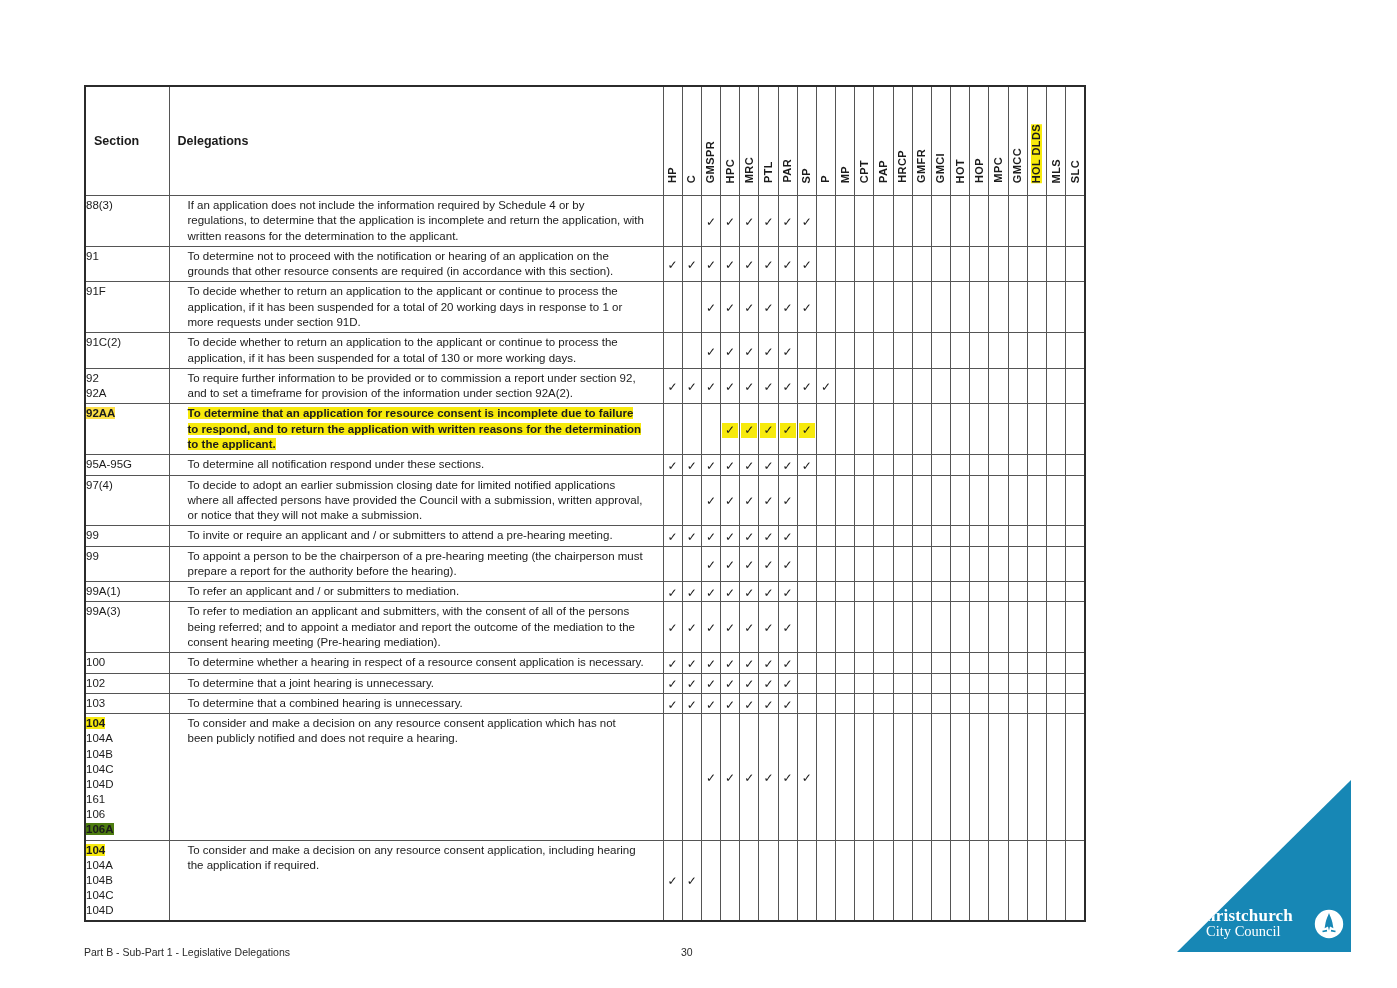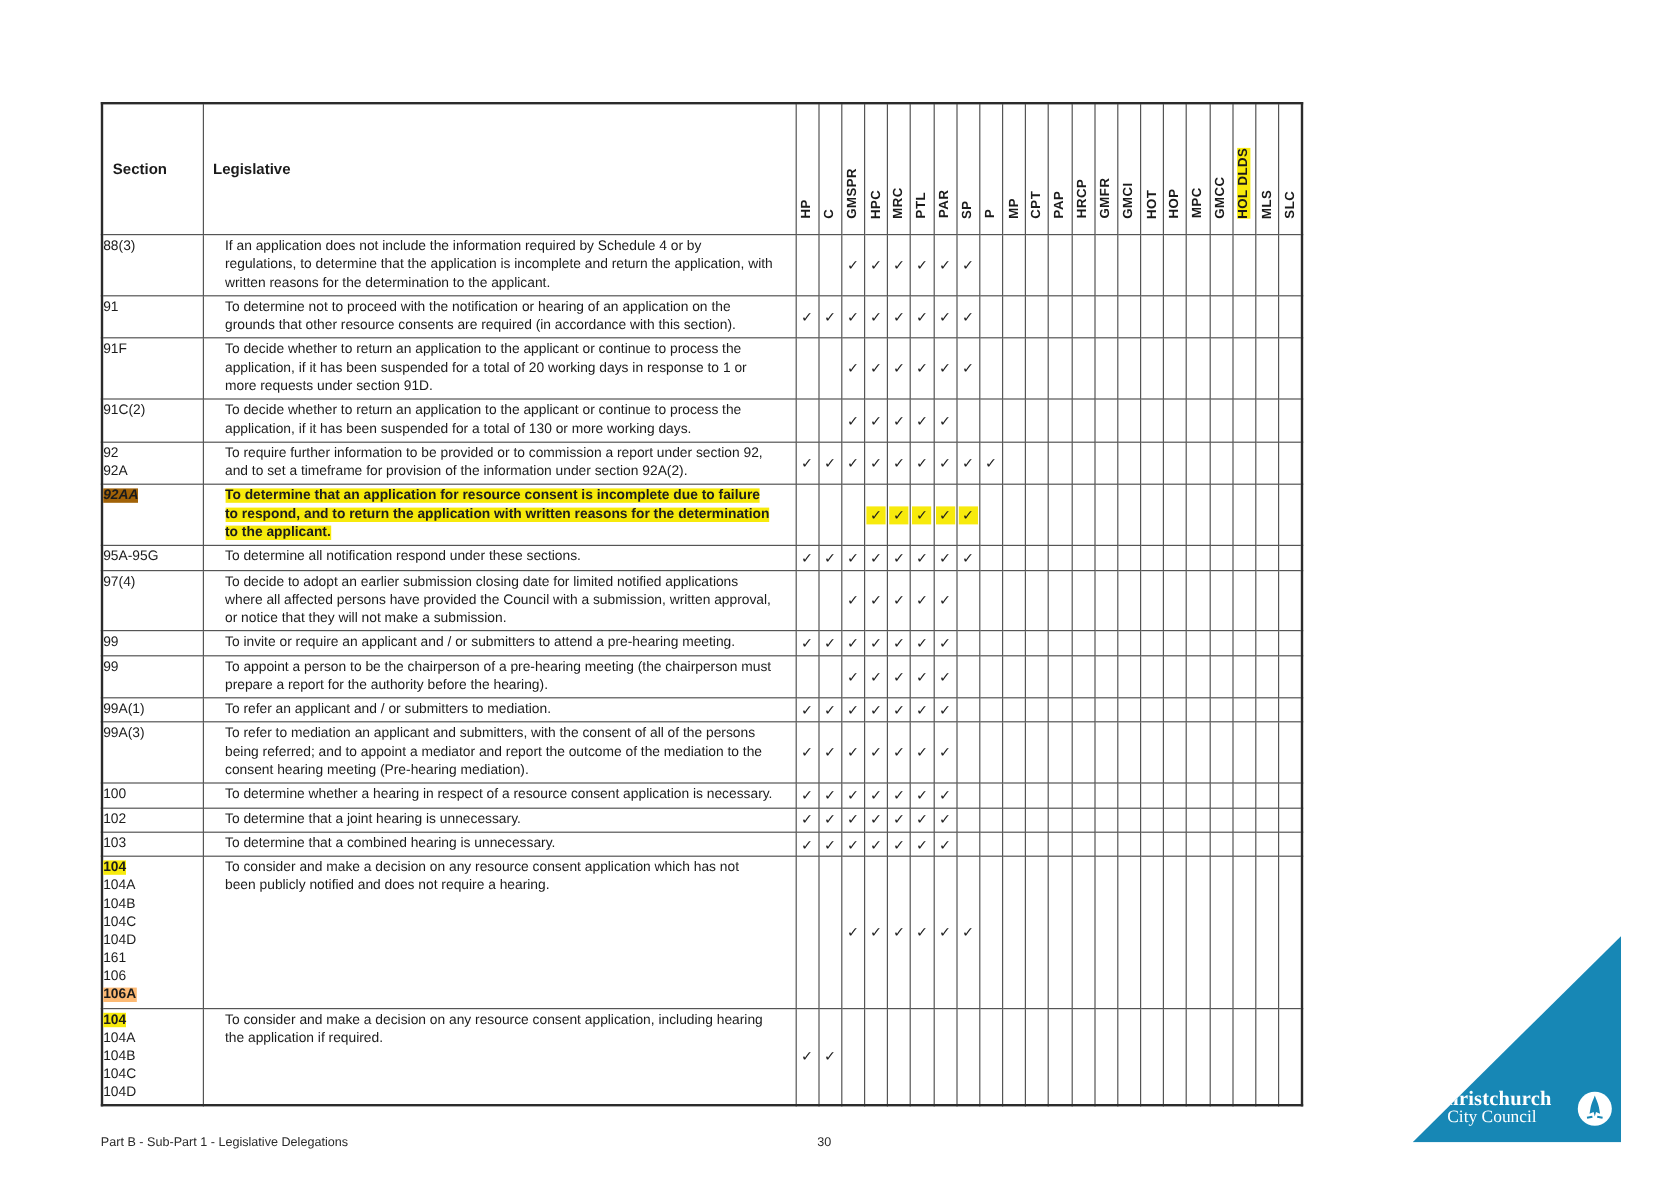--- a/index.html
+++ b/index.html
@@ -65,21 +65,21 @@
 <div class="sheet">
 
   <table class="deleg">
     <colgroup>
       <col style="width:84px">
       <col style="width:494px">
     </colgroup>
     <thead>
       <tr>
         <th class="hsec">Section</th>
-        <th class="hdel">Legislative</th>
+        <th class="hdel">Delegations</th>
 
       <th class="vth"><span class="vlabel">HP</span></th>
           <th class="vth"><span class="vlabel">C</span></th>
           <th class="vth"><span class="vlabel">GMSPR</span></th>
           <th class="vth"><span class="vlabel">HPC</span></th>
           <th class="vth"><span class="vlabel">MRC</span></th>
           <th class="vth"><span class="vlabel">PTL</span></th>
           <th class="vth"><span class="vlabel">PAR</span></th>
           <th class="vth"><span class="vlabel">SP</span></th>
           <th class="vth"><span class="vlabel">P</span></th>
@@ -236,21 +236,21 @@
           <td class="chk"></td>
           <td class="chk"></td>
           <td class="chk"></td>
           <td class="chk"></td>
           <td class="chk"></td>
           <td class="chk"></td>
           <td class="chk"></td>
         </tr>
         <tr>
           <td class="sec">
-            <div><span class="hl strong" style="background: #a16207; font-style: italic;">92AA</span></div>
+            <div><span class="hl strong" style="background: #fde047;">92AA</span></div>
           </td>
           <td class="del"><span class="hl strong" style="background: rgb(247, 234, 12);">To determine that an application for resource consent is incomplete due to failure to respond, and to return the application with written reasons for the determination to the applicant.</span></td>
           <td class="chk"></td>
           <td class="chk"></td>
           <td class="chk"></td>
           <td class="chk"><span class="tick hl" style="background: rgb(247, 234, 12);">✓</span></td>
           <td class="chk"><span class="tick hl" style="background: rgb(247, 234, 12);">✓</span></td>
           <td class="chk"><span class="tick hl" style="background: rgb(247, 234, 12);">✓</span></td>
           <td class="chk"><span class="tick hl" style="background: rgb(247, 234, 12);">✓</span></td>
           <td class="chk"><span class="tick hl" style="background: rgb(247, 234, 12);">✓</span></td>
@@ -523,21 +523,21 @@
         </tr>
         <tr>
           <td class="sec">
             <div><span class="hl strong" style="background: rgb(247, 234, 12);">104</span></div>
             <div><span>104A</span></div>
             <div><span>104B</span></div>
             <div><span>104C</span></div>
             <div><span>104D</span></div>
             <div><span>161</span></div>
             <div><span>106</span></div>
-            <div><span class="hl strong" style="background: #fdba74;">106A</span></div>
+            <div><span class="hl strong" style="background: #4d7c0f;">106A</span></div>
           </td>
           <td class="del"><span>To consider and make a decision on any resource consent application which has not been publicly notified and does not require a hearing.</span></td>
           <td class="chk"></td>
           <td class="chk"></td>
           <td class="chk"><span class="tick">✓</span></td>
           <td class="chk"><span class="tick">✓</span></td>
           <td class="chk"><span class="tick">✓</span></td>
           <td class="chk"><span class="tick">✓</span></td>
           <td class="chk"><span class="tick">✓</span></td>
           <td class="chk"><span class="tick">✓</span></td>

